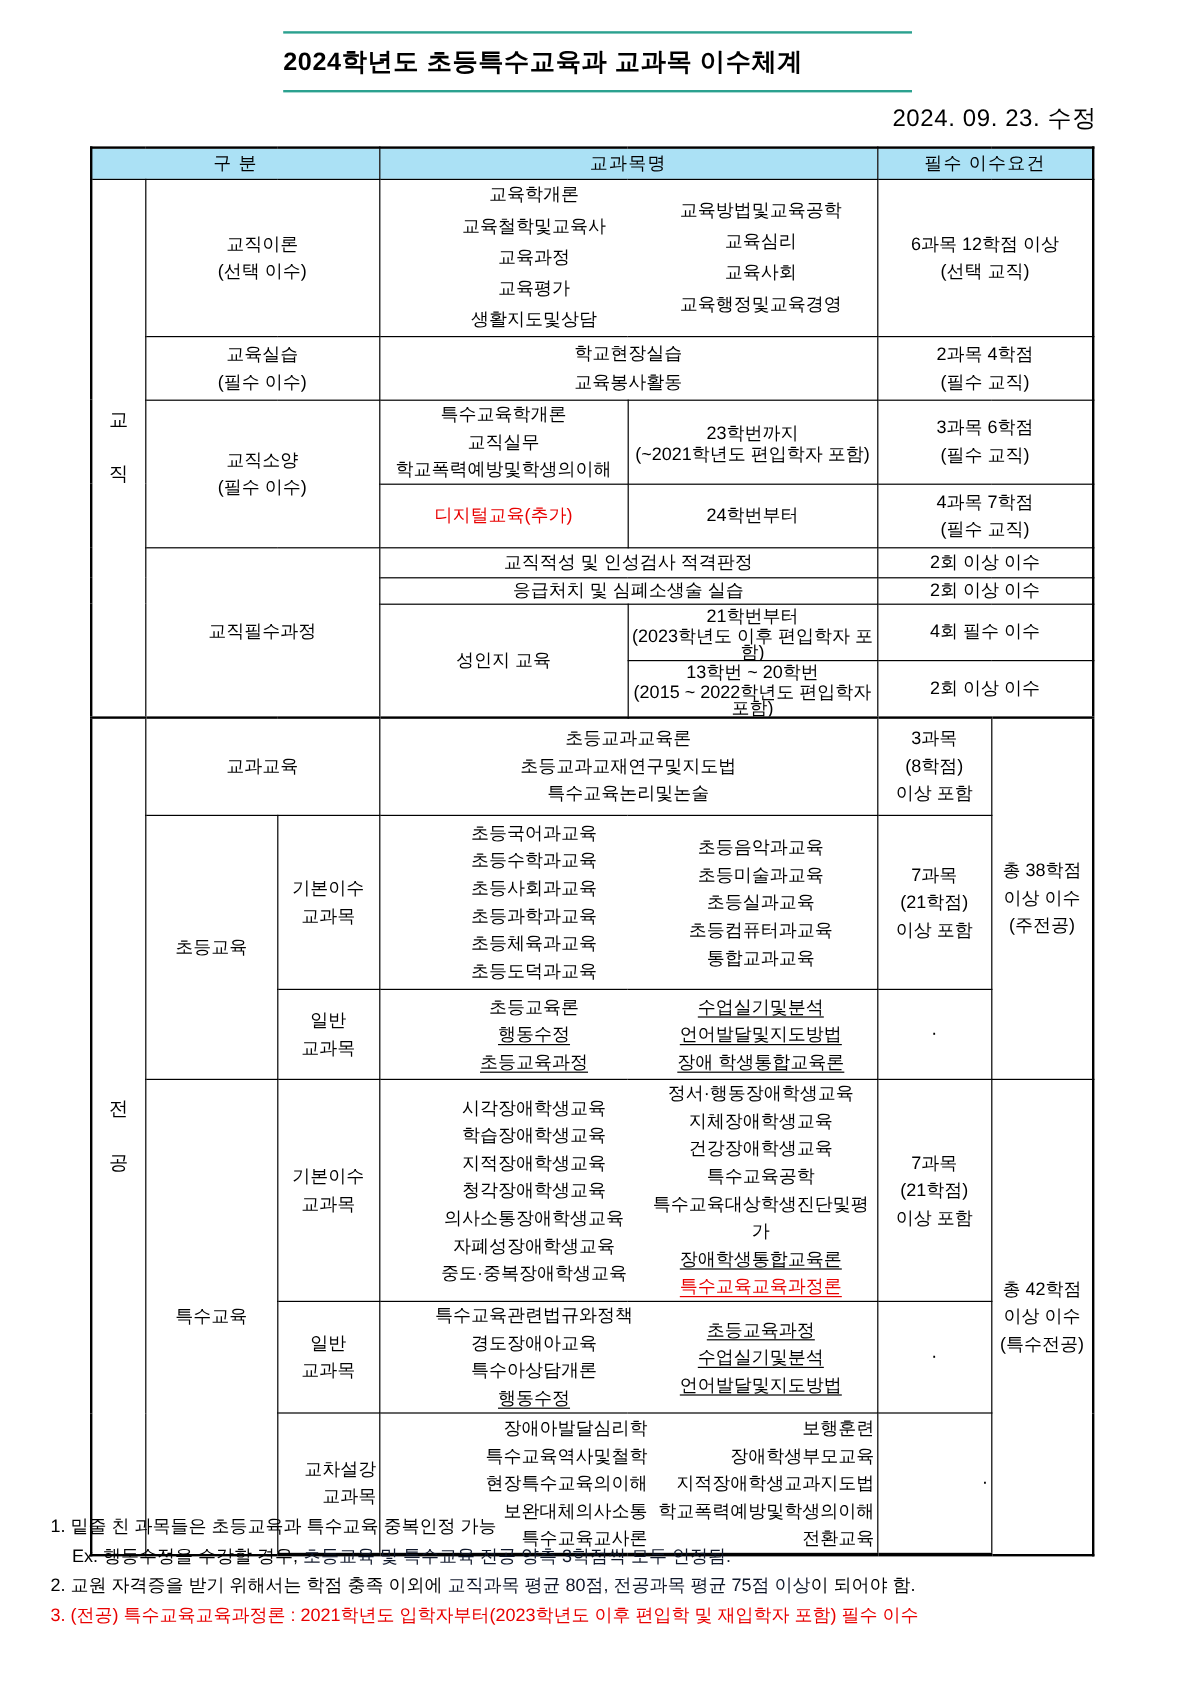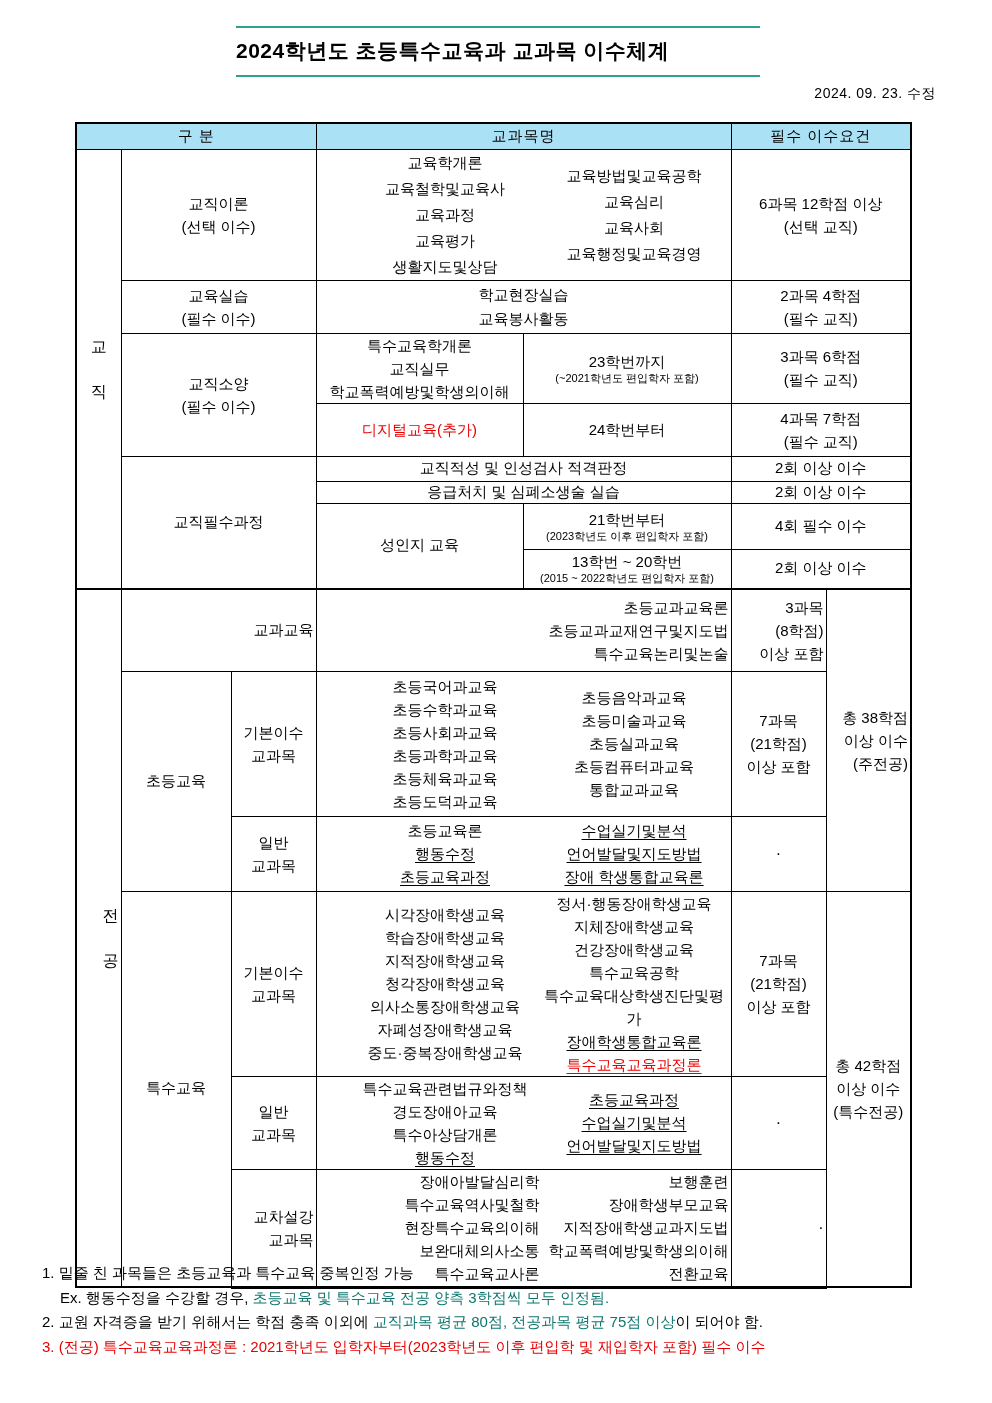--- a/index.html
+++ b/index.html
@@ -3,41 +3,41 @@
 <meta charset="utf-8">
 <style>
   html,body{margin:0;padding:0;background:#fff;}
   .page{position:relative;width:992px;height:1403px;background:#ffffff;
         font-family:"Liberation Sans","DejaVu Sans",sans-serif;color:#000;overflow:hidden;}
 
   
   .title-block{position:absolute;left:236px;top:26px;width:524px;}
   .rule{height:2px;background:#2ba18f;}
   .doc-title{text-align:left;font-size:21px;font-weight:bold;padding:9px 0 10px 0;letter-spacing:0.5px;}
-  .date{position:absolute;top:85px;right:56px;font-size:14px;letter-spacing:0.5px;margin-left:19px;}
+  .date{position:absolute;top:85px;right:78px;font-size:20px;letter-spacing:0.5px;margin-left:19px;}
 
   
   table.main{position:absolute;left:75px;top:122px;width:835px;border-collapse:collapse;
              table-layout:fixed;border:2px solid #000;}
   td{border:1px solid #000;text-align:center;vertical-align:middle;font-size:15px;padding:0 2px;overflow:hidden;}
   tr.thead td{background:#abe1f5;height:24px;font-size:15px;letter-spacing:1px;}
-  tr.major-start td{border-top:2px solid #000;text-align:right;}
+  tr.major-start td{border-top:2px solid #000;}
   tr.last-row td{border-bottom:3px solid #000;text-align:right;}
 
   .pre{white-space:pre-line;line-height:23px;}
   .side{font-size:16px;line-height:45px;white-space:pre-line;}
   .grid2{display:grid;grid-template-columns:1fr 1fr;align-items:center;margin-left:32px;}
   .course{line-height:24px;}
   .loose .course{line-height:26px;}
   .tight .course{line-height:23px;}
   .u{text-decoration:underline;text-underline-offset:3px;}
   .red{color:#e80000;}
-  .blue{color:#0f766e;}
+  .blue{color:#0f172a;}
   .cohort-main{font-size:15px;line-height:20px;}
-  .note{font-size:11px;line-height:13px;}
+  .note{font-size:15px;line-height:13px;}
   .dot{font-size:16px;}
 
   
   .fnotes{position:absolute;left:42px;top:1261px;width:930px;font-size:15px;text-align:left;}
   .fnotes .line{line-height:24.5px;white-space:nowrap;}
   .fnotes .ind{padding-left:18px;}
 </style>
 </head>
 <body>
 

